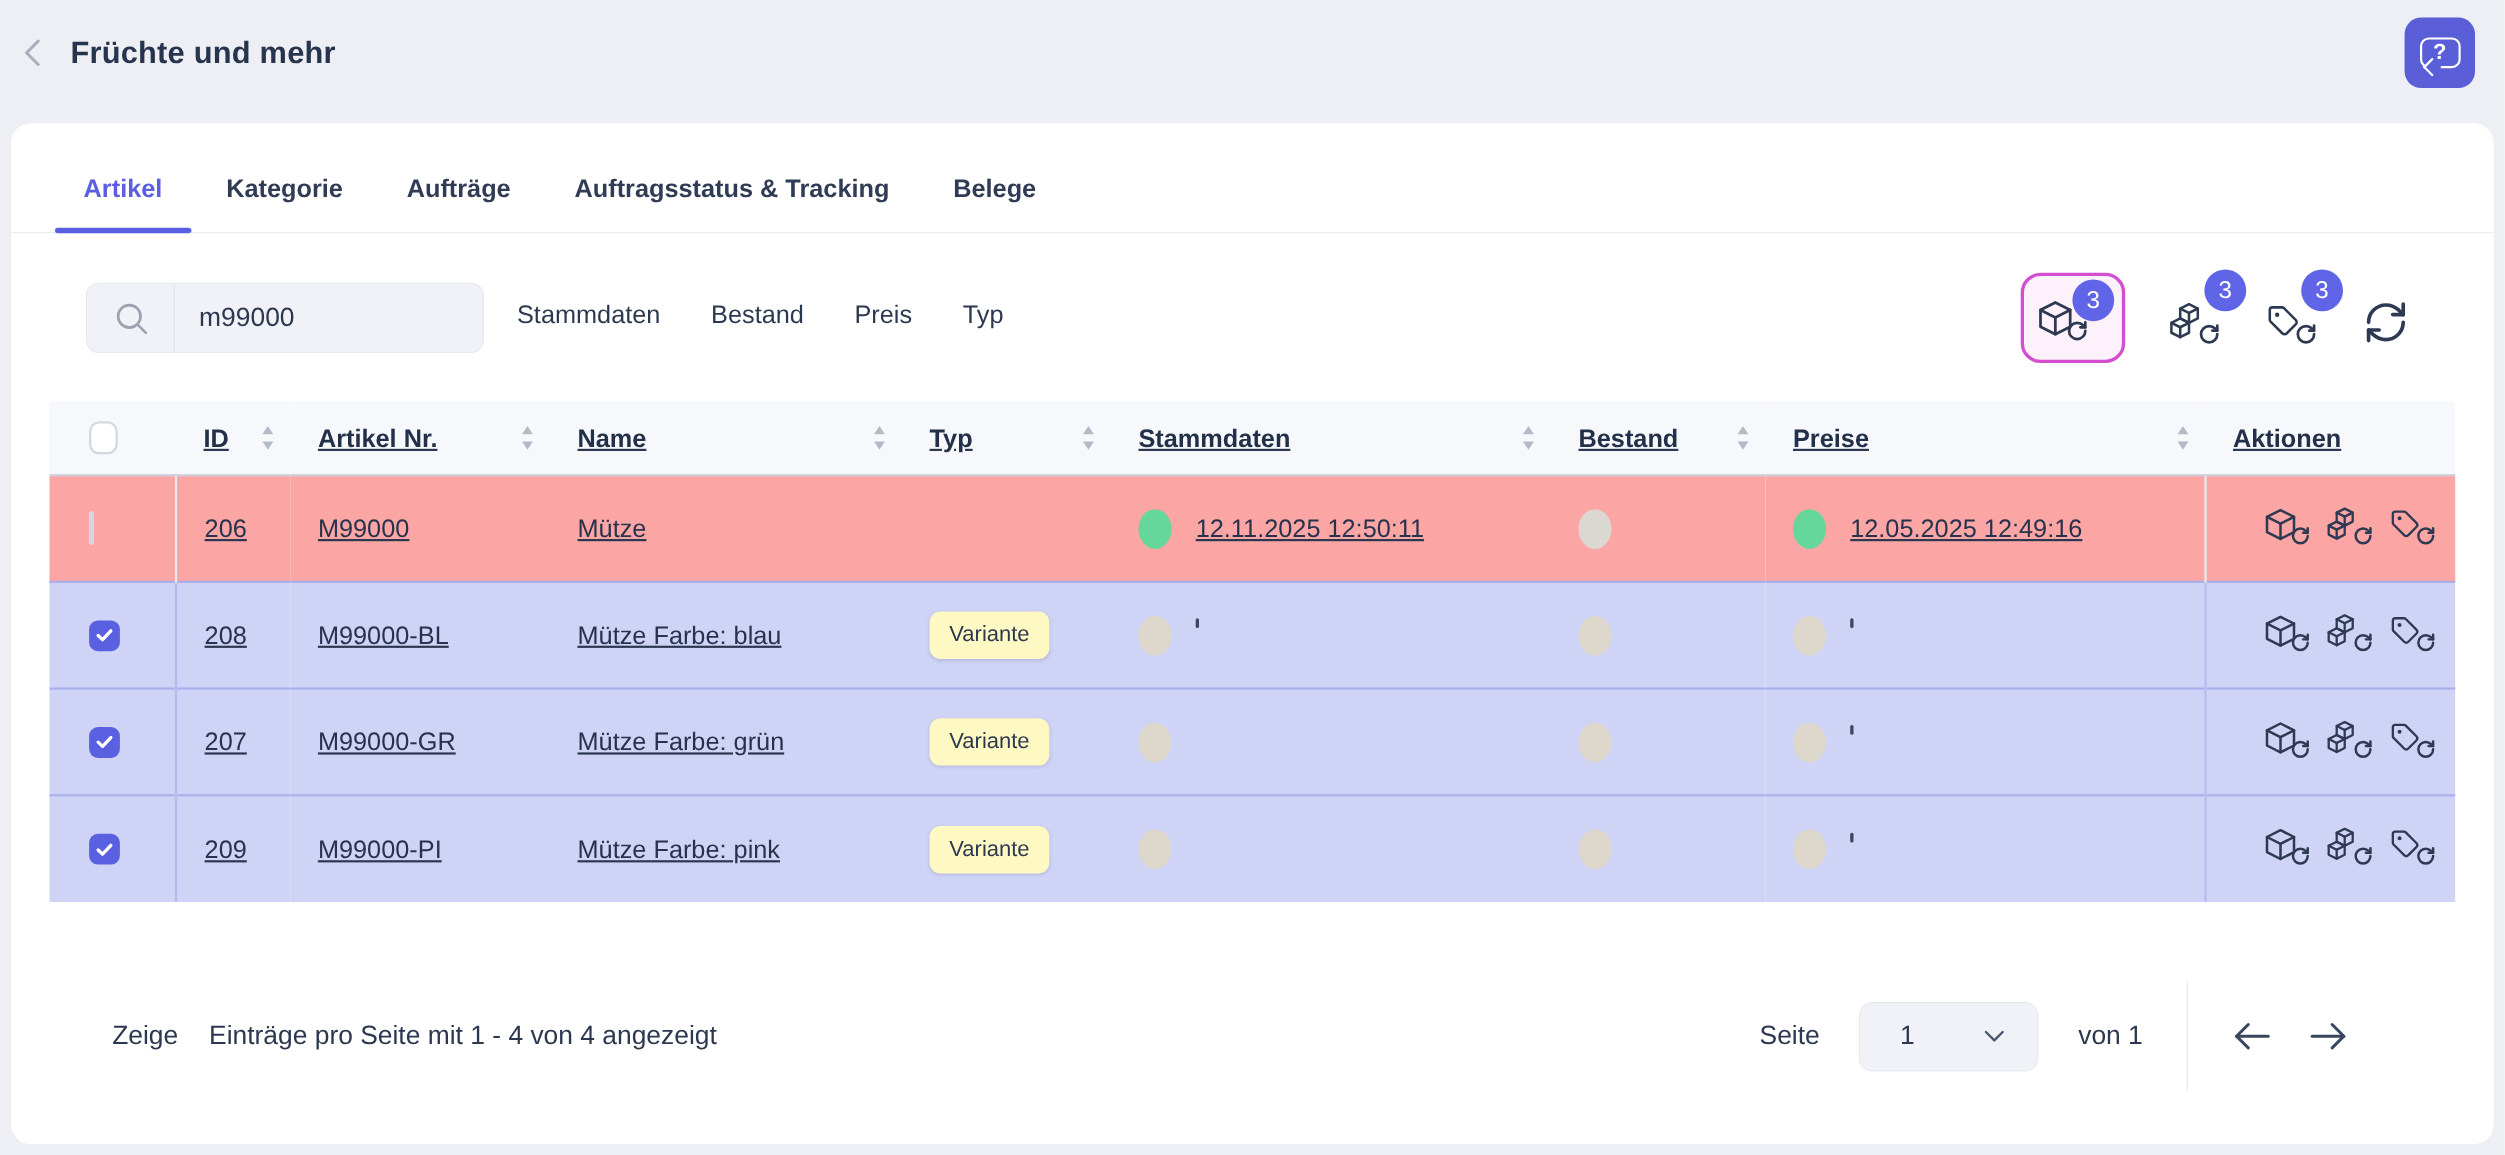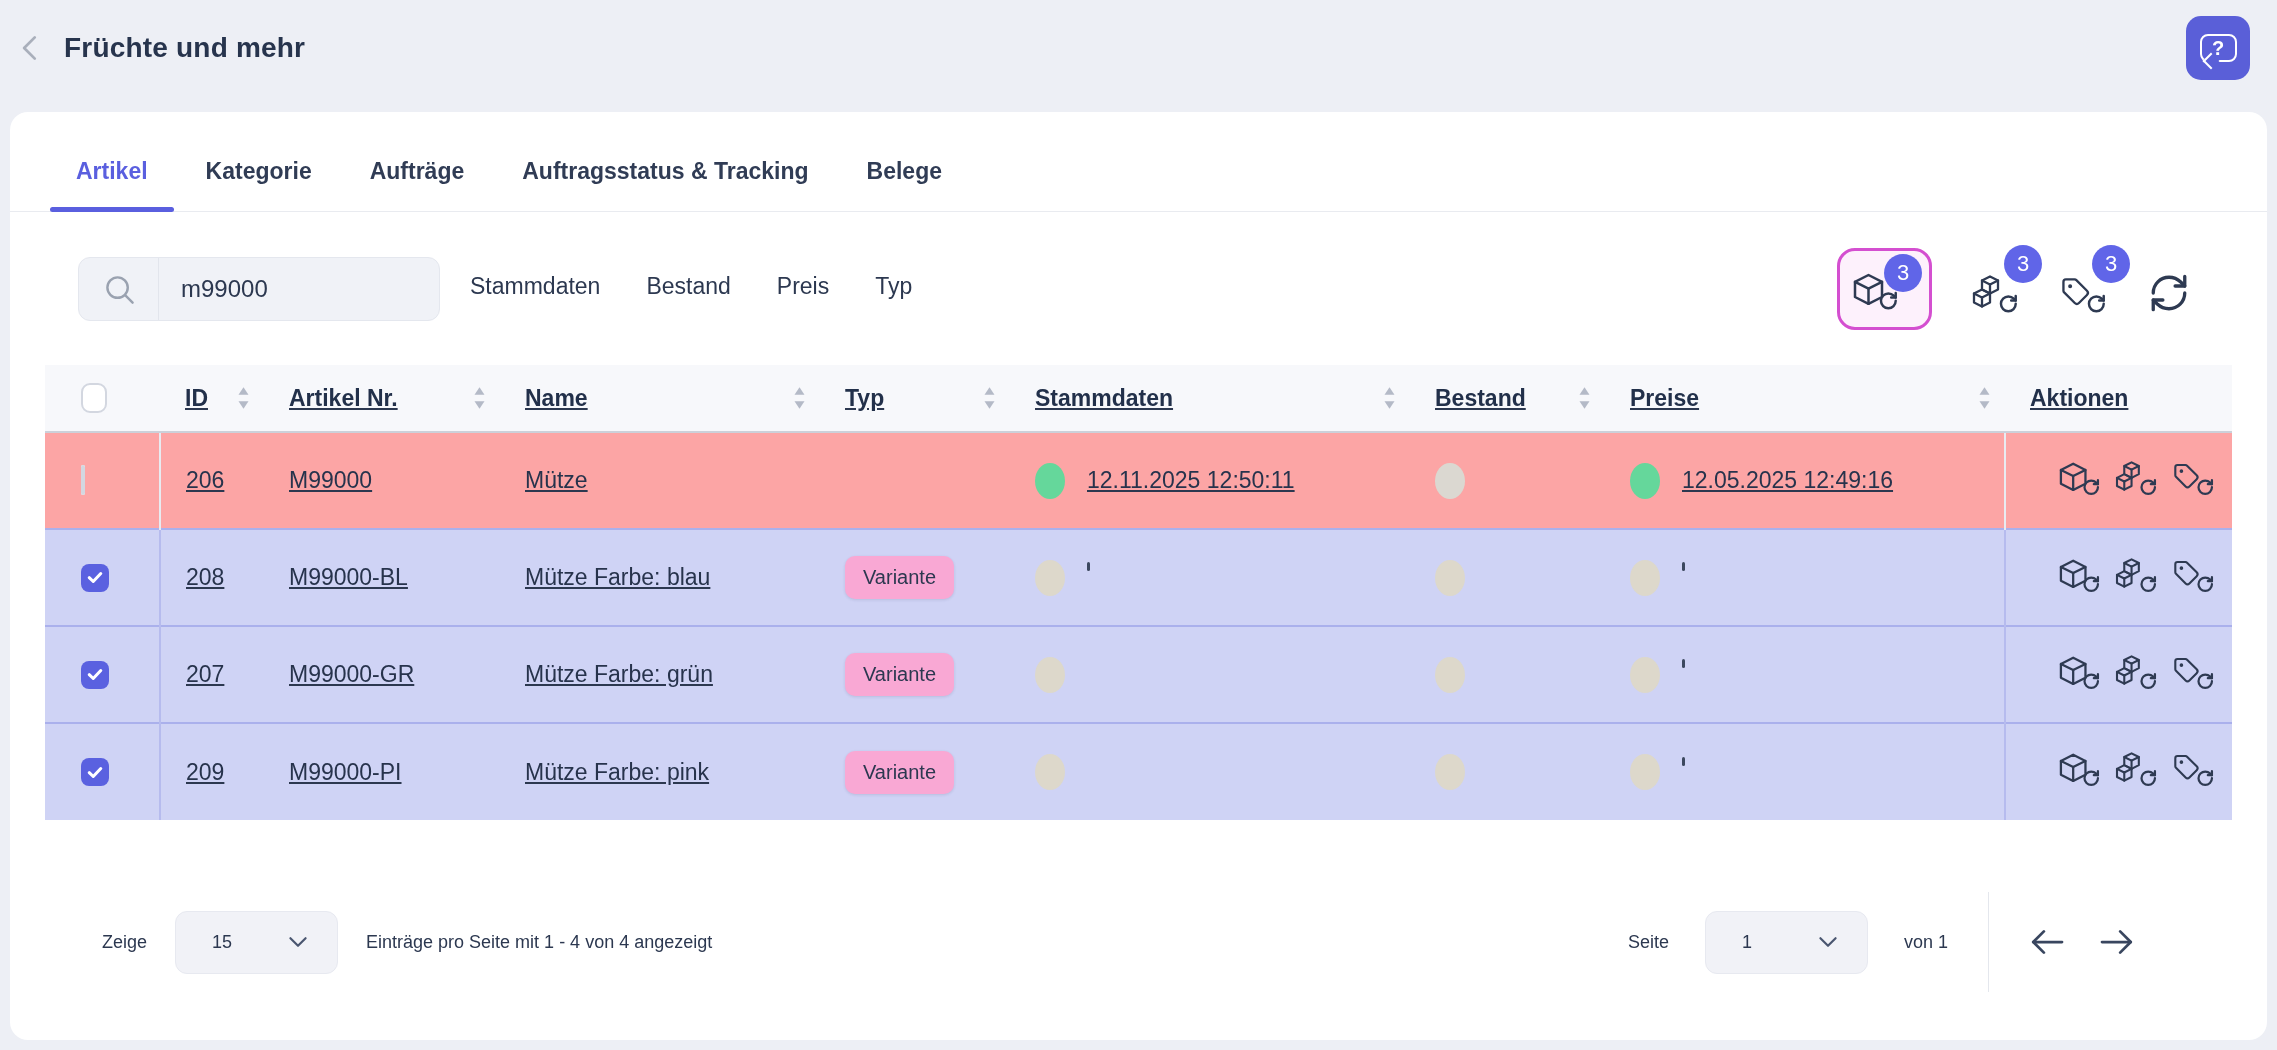--- a/index.html
+++ b/index.html
@@ -73,36 +73,36 @@
   td.cb-cell { padding-left:36px; border-right:2px solid #e8ebf1; }
   tr.sel td.cb-cell { border-right-color:#b6bbee; }
   td.actions-cell { border-left:2px solid #e8ebf1; padding-right:16px; }
   tr.sel td.actions-cell { border-left-color:#b6bbee; }
 
   .checkbox { width:26px; height:30px; border-radius:9px; border:2px solid #d3d7e0; background:#fff; cursor:pointer; }
   .checkbox.checked { width:28px; height:28px; border:none; background:#5a61e0; border-radius:8px;
               display:flex; align-items:center; justify-content:center; }
   .checkbox.checked svg { width:16px; height:13px; }
 
-  .type-badge { display:inline-block; background:#f9a8d4; border-radius:10px; padding:10px 18px;
+  .type-badge { display:inline-block; background:#fef9c3; border-radius:10px; padding:10px 18px;
               font-size:20px; color:#2c3850; box-shadow:0 1px 3px rgba(40,50,90,.14); }
 
   .status { display:flex; align-items:center; }
   .dot { width:30px; height:36px; border-radius:50%; margin-right:22px; flex:none; }
   .dot.green { background:#65d79b; }
   .dot.gray  { background:#dbd8d1; }
   .dot.beige { background:#ddd8cb; }
   .ts { font-size:23px; color:#27334c; white-space:nowrap; }
   .empty-mark { width:3px; height:9px; background:#3c485f; border-radius:2px; transform:translateY(-11px); flex:none; }
 
   .acts { display:flex; gap:13px; justify-content:flex-end; }
   .act-icon { width:44px; height:40px; color:#2e3a52; cursor:pointer; }
 
   
-  .footer { display:flex; align-items:center; margin:72px 35px 0; height:100px; font-size:18px; color:#2c3850; }
+  .footer { display:flex; align-items:center; margin:72px 35px 0; height:100px; font-size:24px; color:#2c3850; }
   .footer-left { display:flex; align-items:center; margin-left:57px; }
   .pager-select { width:163px; height:63px; background:#f1f2f7; border:1px solid #e7e9f0; border-radius:12px;
               display:flex; align-items:center; justify-content:space-between; padding:0 26px 0 36px; cursor:pointer; }
   .pager-select .chev { width:26px; height:26px; color:#4a5670; }
   .footer-right { margin-left:auto; display:flex; align-items:center; margin-right:93px; }
   .v-divider { width:1px; height:100px; background:#e4e7ed; margin-left:40px; }
   .pg-arrow { width:44px; height:30px; color:#39465f; cursor:pointer; }
   .ml28 { margin-left:28px; } .ml36 { margin-left:36px; } .ml26 { margin-left:26px; }
 </style>
 </head>
@@ -507,26 +507,20 @@
             </div>
             </td>
         </tr>
       </tbody>
     </table>
   </div>
 
   <div class="footer">
     <div class="footer-left">
       <span>Zeige</span>
-      <div class="pager-select ml28">
-        <span>15</span>
-        <svg class="chev">
-            <use href="#sym-chev-down"></use>
-          </svg>
-      </div>
       <span class="ml28">Einträge pro Seite mit 1 - 4 von 4 angezeigt</span>
     </div>
     <div class="footer-right">
       <span>Seite</span>
       <div class="pager-select ml36">
         <span>1</span>
         <svg class="chev">
             <use href="#sym-chev-down"></use>
           </svg>
       </div>

